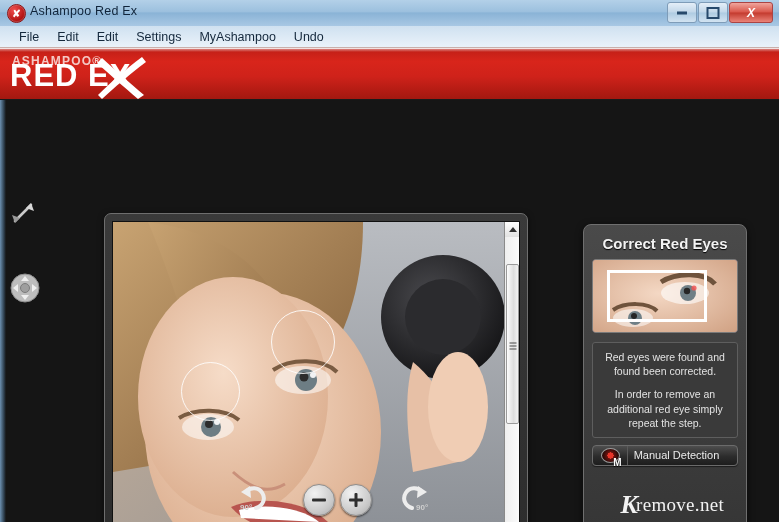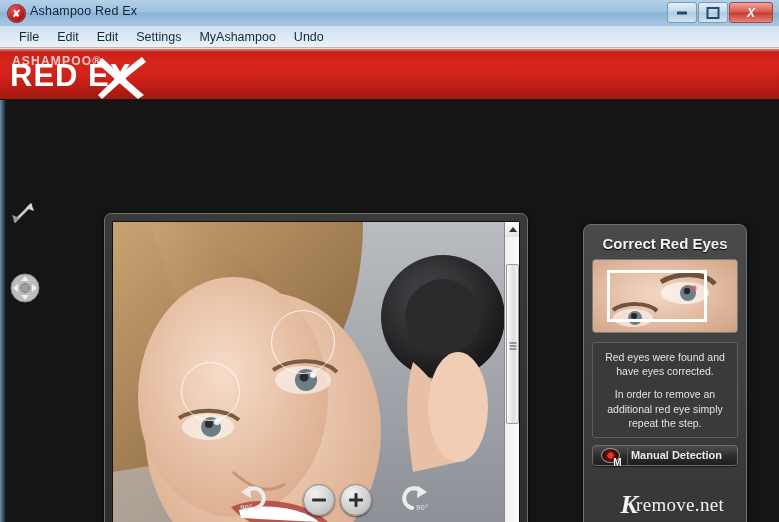--- a/index.html
+++ b/index.html
@@ -116,21 +116,21 @@
     font-size:10.5px;color:#e2e2e2;text-align:center;line-height:1.35;}
   .rp-msg p{margin:0;}
   .rp-msg p+p{margin-top:9px;text-align:center;}
 
   .rbtn{margin-top:7px;width:146px;height:21px;border-radius:4px;
     background:linear-gradient(to bottom,#4e4e4e,#2c2c2c 55%,#1d1d1d);
     border:1px solid #6b6b6b;box-sizing:border-box;display:flex;align-items:center;
     position:relative;cursor:pointer;box-shadow:0 1px 1px rgba(0,0,0,.5);}
   .rbtn .ico{width:34px;height:100%;display:flex;align-items:center;justify-content:center;
     border-right:1px solid #5a5a5a;}
-  .rbtn .lbl{flex:1;text-align:center;font-size:11px;color:#eaeaea;padding-right:12px;font-weight:bold;}
+  .rbtn .lbl{flex:1;text-align:center;font-size:11px;color:#eaeaea;padding-right:12px;}
   .eyeico{width:17px;height:13px;border-radius:50%/50%;
     background:radial-gradient(circle at 50% 50%,#e8352a 0 28%,#6e1410 30%,#2a0a08 70%);
     border:1px solid #9b9b9b;position:relative;}
   .eyeico.dark{background:radial-gradient(circle at 50% 50%,#c0241c 0 30%,#5a100d 32%,#200707 70%);}
   .m-badge{position:absolute;right:-3px;bottom:-6px;font-size:10px;font-weight:bold;color:#fff;
     text-shadow:0 1px 1px #000;font-family:"Liberation Sans",sans-serif;}
 </style>
 </head>
 <body>
 
@@ -284,21 +284,21 @@
           <ellipse cx="92" cy="33" rx="24" ry="11" fill="#ffffff" opacity=".6"></ellipse>
           <ellipse cx="95" cy="33" rx="8" ry="8" fill="#6f7f86"></ellipse>
           <circle cx="94" cy="31" r="3.2" fill="#262626"></circle>
           <circle cx="101" cy="28" r="2.6" fill="#e55" opacity=".85"></circle>
           <path d="M68 22 C84 12 112 12 122 24" stroke="#6f533c" stroke-width="5" fill="none"></path>
         </svg>
         <div class="sel"></div>
       </div>
 
       <div class="rp-msg">
-        <p>Red eyes were found and have eyes corrected.</p>
+        <p>Red eyes were found and found been corrected.</p>
         <p>In order to remove an additional red eye simply repeat the step.</p>
       </div>
 
       <div class="rbtn">
         <div class="ico">
           <div class="eyeico">
               <span class="m-badge">M</span>
             </div>
         </div>
         <div class="lbl">Manual Detection</div>

